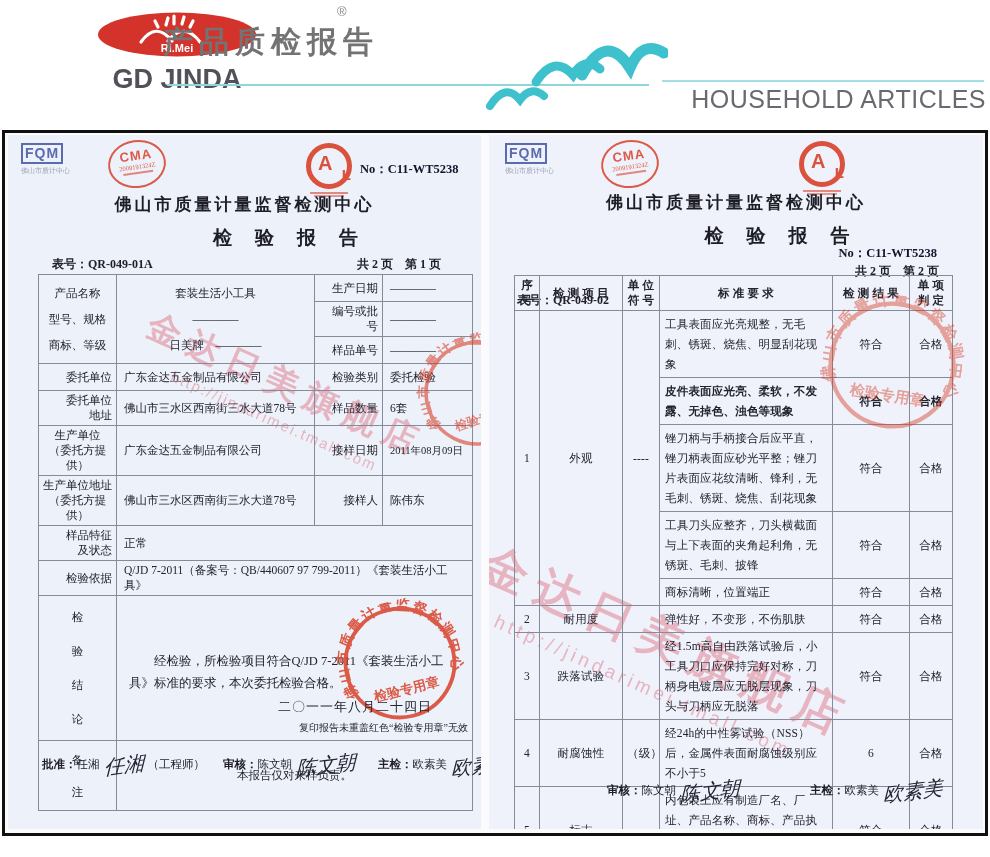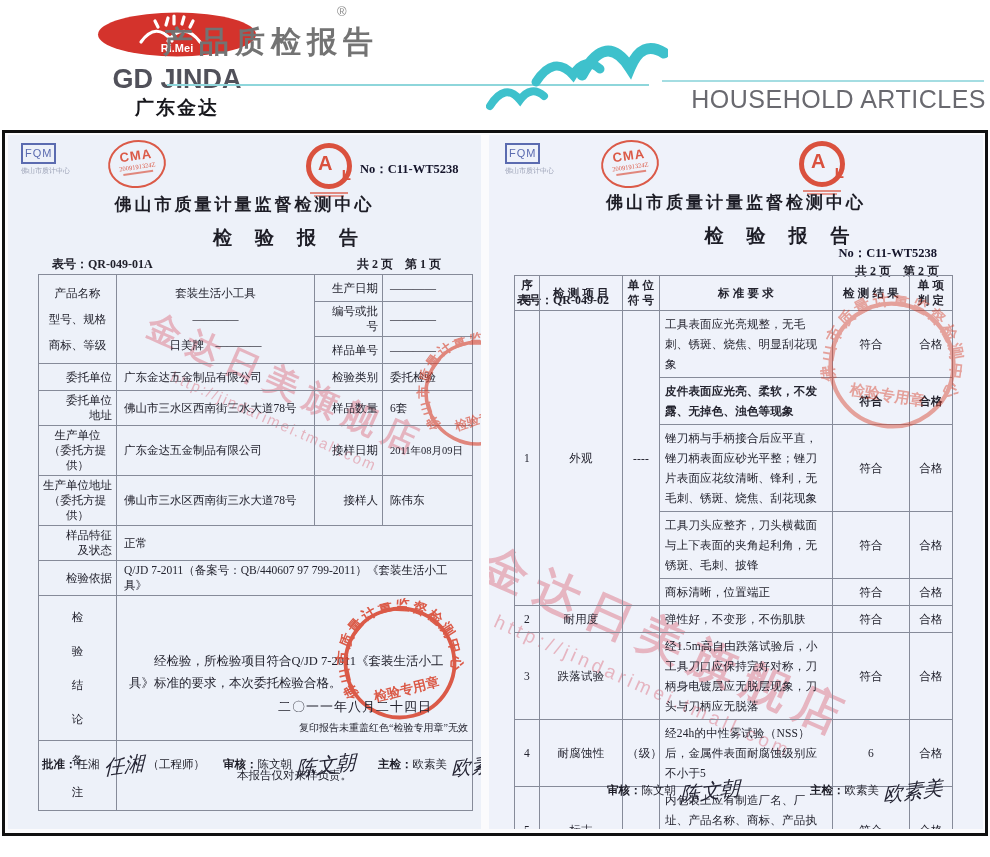--- a/index.html
+++ b/index.html
@@ -24,21 +24,21 @@
     font-family:"Liberation Sans","DejaVu Sans",sans-serif;white-space:nowrap;}
   .tag-en{font-size:25px;color:#69696f;letter-spacing:0.5px;}
   .tag-cn{font-size:21px;color:#55555c;}
   
   .doc-frame{position:absolute;left:2px;top:130px;width:986px;height:706px;border:3px solid #101010;background:#fbfbfd;box-sizing:border-box;}
   .page{position:absolute;top:2px;height:694px;overflow:hidden;}
   .page1{left:3px;width:473px;background:#edf1f9;}
   .page2{left:484px;width:494px;background:#eff2fa;}
   
   .fqm{position:absolute;width:60px;text-align:left;}
-  .fqm-word{font-family:"Liberation Sans",sans-serif;font-weight:400;font-size:11px;color:#5b6bb0;
+  .fqm-word{font-family:"Liberation Sans",sans-serif;font-weight:700;font-size:14px;color:#5b6bb0;
     border:2px solid #5b6bb0;display:inline-block;padding:0 2px;letter-spacing:1px;line-height:17px;}
   .fqm-sub{font-size:7px;color:#9aa0b5;margin-top:2px;white-space:nowrap;}
   .cma{position:absolute;width:54px;height:44px;border:2px solid #d8402a;border-radius:50%;
     color:#d8402a;text-align:center;transform:rotate(-8deg);opacity:.85;}
   .cma-word{font-family:"Liberation Sans",sans-serif;font-weight:700;font-size:13px;letter-spacing:1px;margin-top:6px;}
   .cma-no{font-size:6.5px;line-height:7px;}
   .cma-bar{width:30px;height:2px;background:rgba(216,64,42,.7);margin:2px auto 0;}
   .cal{position:absolute;width:46px;text-align:center;color:#d8402a;opacity:.9;}
   .cal-ring{width:36px;height:36px;border:5px solid #d8402a;border-radius:50%;margin:0 auto;position:relative;}
   .cal-a{position:absolute;left:7px;top:4px;font-weight:700;font-size:20px;font-family:"Liberation Sans",sans-serif;}
@@ -96,21 +96,20 @@
     <ellipse cx="81" cy="23.5" rx="79" ry="22" fill="#d4332c"></ellipse>
     <g stroke="#ffffff" stroke-width="3.2" fill="none" stroke-linecap="round">
       <path d="M45,31 Q60,10 76,30"></path>
       <path d="M72,30 Q88,10 104,31"></path>
       <path d="M70,14 l2,-7 M78,13 l0,-8 M86,13 l2,-7 M62,16 l-3,-6 M94,16 l3,-6"></path>
     </g>
     <text x="81" y="41" text-anchor="middle" font-size="11" font-weight="bold" fill="#ffffff" font-family="Liberation Sans,sans-serif">Ri.Mei</text>
   </svg>
   <div class="logo-reg">®</div>
   <div class="logo-en">GD JINDA</div>
-  <div class="logo-cn">广东金达</div>
   <div class="main-title">产品质检报告</div>
   <div class="rule-a"></div>
   <div class="rule-b"></div>
   <svg class="birds" width="182" height="88" viewBox="0 0 182 88">
     <g stroke="#3ec1cc" fill="none" stroke-linecap="round">
       <path d="M4,80 Q19,56 34,74 Q45,59 58,70" stroke-width="8"></path>
       <path d="M50,56 Q68,28 87,49 Q99,30 114,43" stroke-width="9"></path>
       <path d="M96,49 Q120,5 144,42 Q156,13 178,27" stroke-width="11"></path>
     </g>
   </svg>

